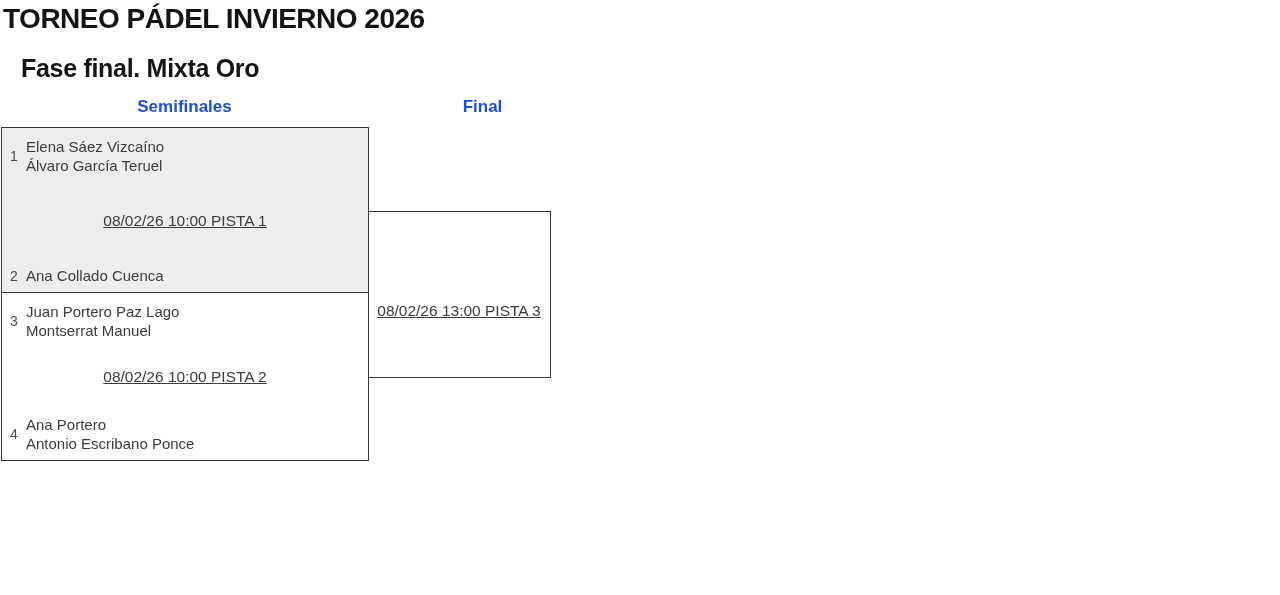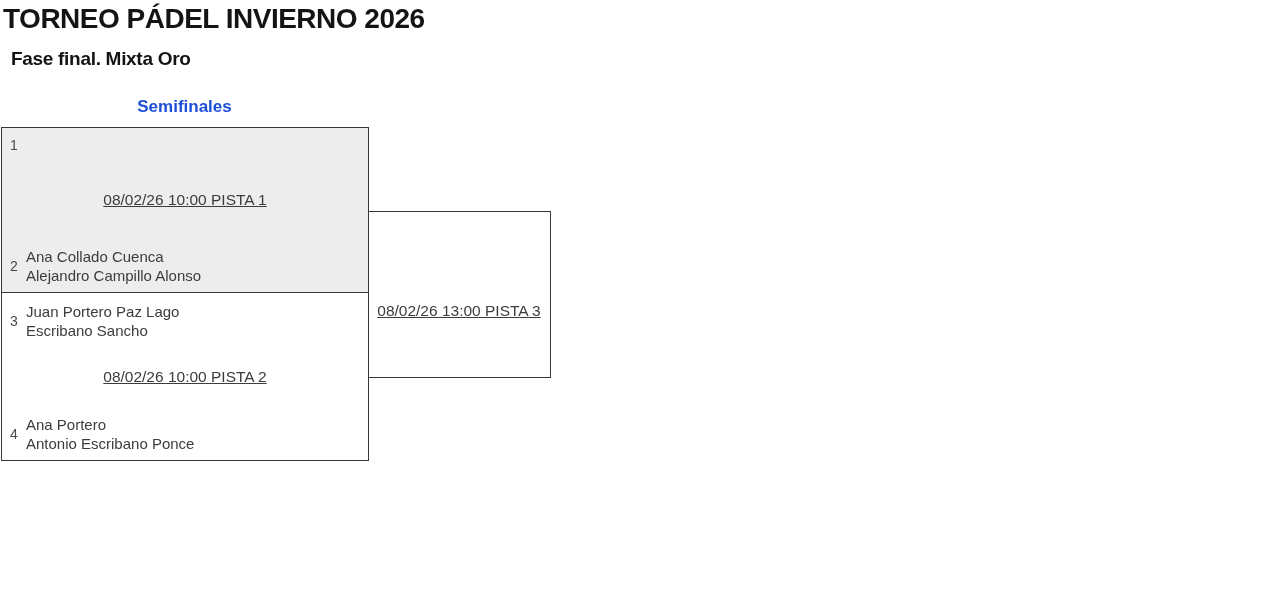--- a/index.html
+++ b/index.html
@@ -25,22 +25,22 @@
   }
   .title-block h1 {
     margin: 0;
     font-size: 28px;
     line-height: 32px;
     font-weight: 700;
     color: #141414;
     letter-spacing: -0.5px;
   }
   .title-block h2 {
-    margin: 8px;
-    font-size: 19px;
+    margin: 18px;
+    font-size: 25px;
     line-height: 31px;
     font-weight: 700;
     color: #141414;
     letter-spacing: -0.3px;
   }
 
   
   .logo {
     position: absolute;
     top: 0;
@@ -131,41 +131,45 @@
 
 <div class="page">
 
   <div class="title-block">
     <h1>TORNEO PÁDEL INVIERNO 2026</h1>
     <h2>Fase final. Mixta Oro</h2>
   </div>
 
 
   <div class="round-header semis">Semifinales</div>
+  <div class="round-header final-h">Final</div>
 
   <div class="match sf1">
     <div class="team-row top">
       <span class="seed">1</span>
+      <div class="names">
+        <div>Elena Sáez Vizcaíno</div>
+        <div>Álvaro García Teruel</div>
+      </div>
     </div>
     <div class="schedule">08/02/26 10:00 PISTA 1</div>
     <div class="team-row bottom">
       <span class="seed">2</span>
       <div class="names">
         <div>Ana Collado Cuenca</div>
-        <div>Alejandro Campillo Alonso</div>
       </div>
     </div>
   </div>
 
   <div class="match sf2">
     <div class="team-row top">
       <span class="seed">3</span>
       <div class="names">
         <div>Juan Portero Paz Lago</div>
-        <div>Escribano Sancho</div>
+        <div>Montserrat Manuel</div>
       </div>
     </div>
     <div class="schedule">08/02/26 10:00 PISTA 2</div>
     <div class="team-row bottom">
       <span class="seed">4</span>
       <div class="names">
         <div>Ana Portero</div>
         <div>Antonio Escribano Ponce</div>
       </div>
     </div>

